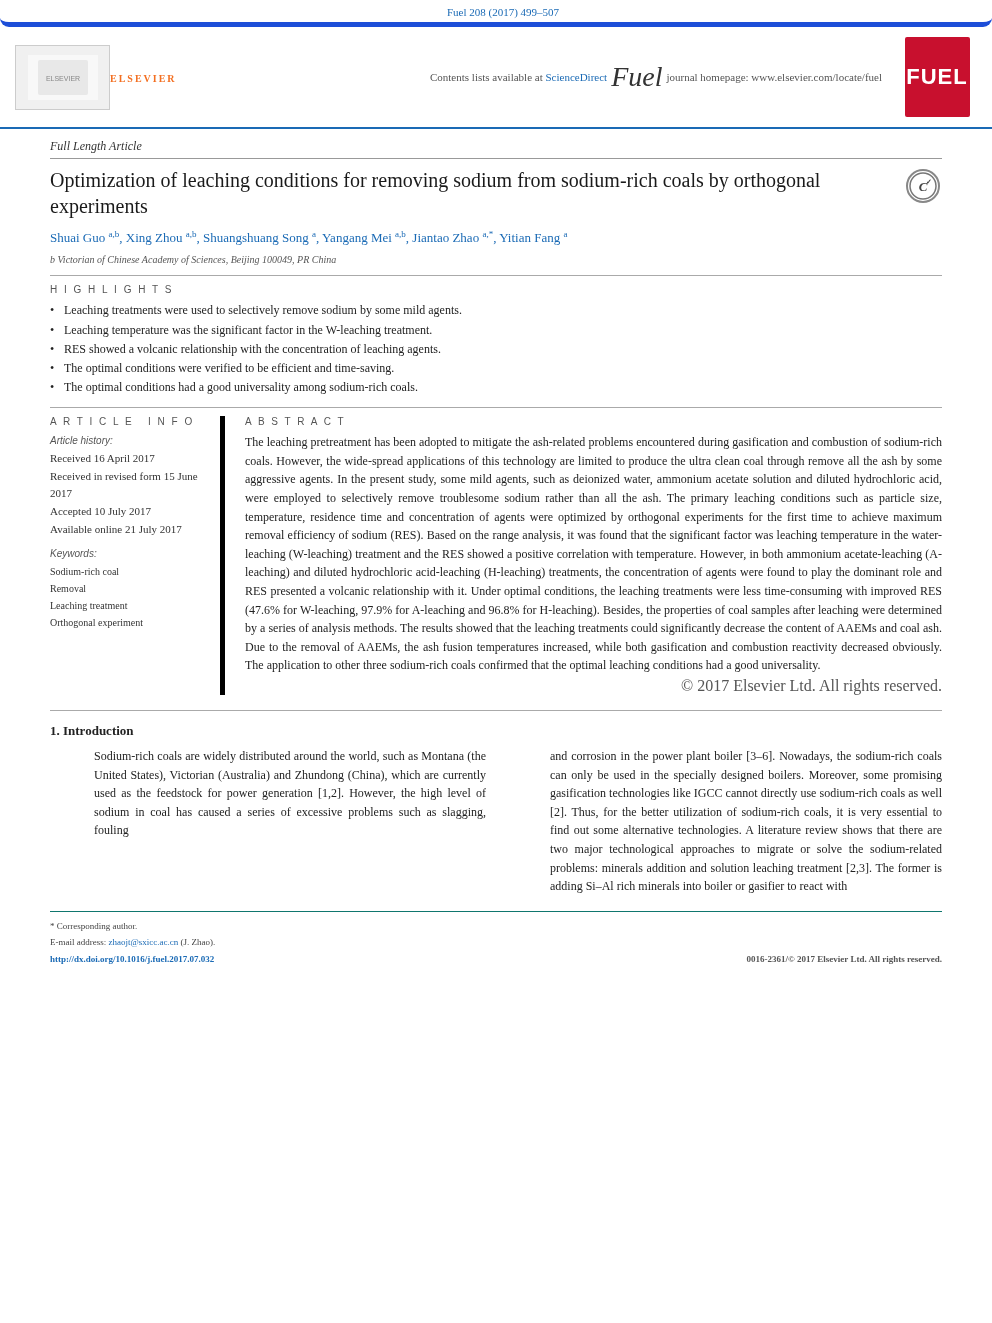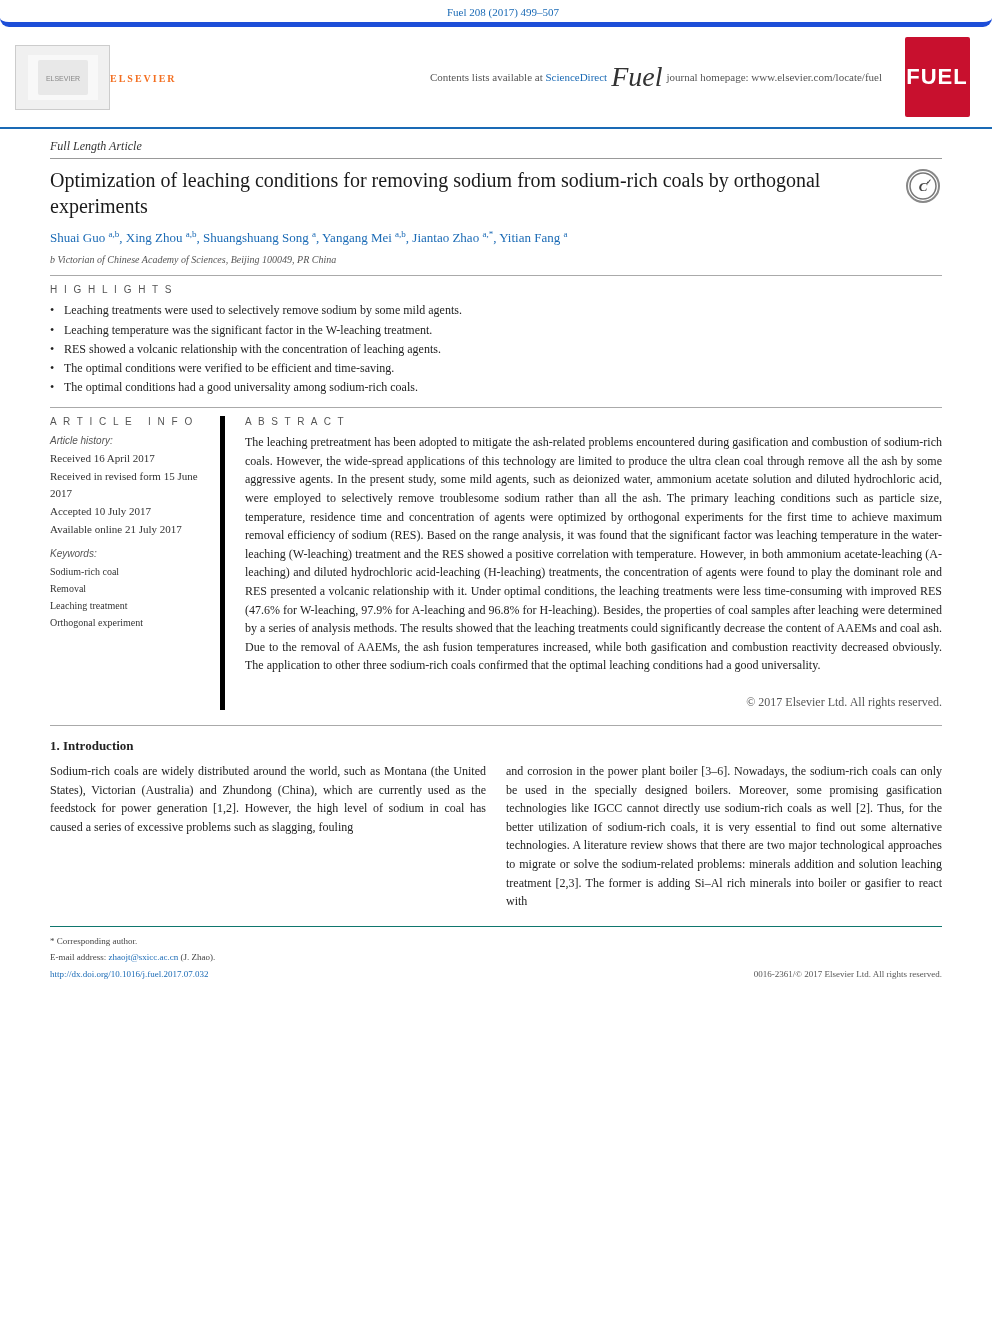--- a/index.html
+++ b/index.html
@@ -265,24 +265,24 @@
       line-height: 1.7;
     }
 
     .abstract-text {
       font-size: 12px;
       color: #222;
       line-height: 1.55;
       text-align: justify;
     }
     .copyright-line {
-      font-size: 12px;
+      font-size: 16px;
       color: #555;
       text-align: right;
-      margin-top: 20px;
+      margin-top: 2px;
     }
 
     
     .intro-section {
       border-top: 1px solid #aaa;
       padding-top: 12px;
       margin-bottom: 10px;
     }
     .section-title {
       font-size: 13px;
@@ -297,39 +297,41 @@
       gap: 20px;
     }
     .text-col {
       flex: 1;
     }
     .body-text {
       font-size: 12px;
       color: #222;
       line-height: 1.55;
       text-align: justify;
+      margin-left: 44px;
     }
 
     
     .footer-area {
       border-top: 1px solid #0f766e;
       padding-top: 8px;
       margin-top: 15px;
     }
     .footnote-text {
       font-size: 9px;
       color: #444;
       line-height: 1.5;
       margin-bottom: 3px;
     }
     .footer-bottom {
       display: flex;
       justify-content: space-between;
       align-items: flex-end;
       margin-top: 4px;
+      font-weight: bold;
     }
     .footer-doi {
       font-size: 9px;
       color: #1a6ab5;
     }
     .footer-issn {
       font-size: 9px;
       color: #555;
     }
   </style>

